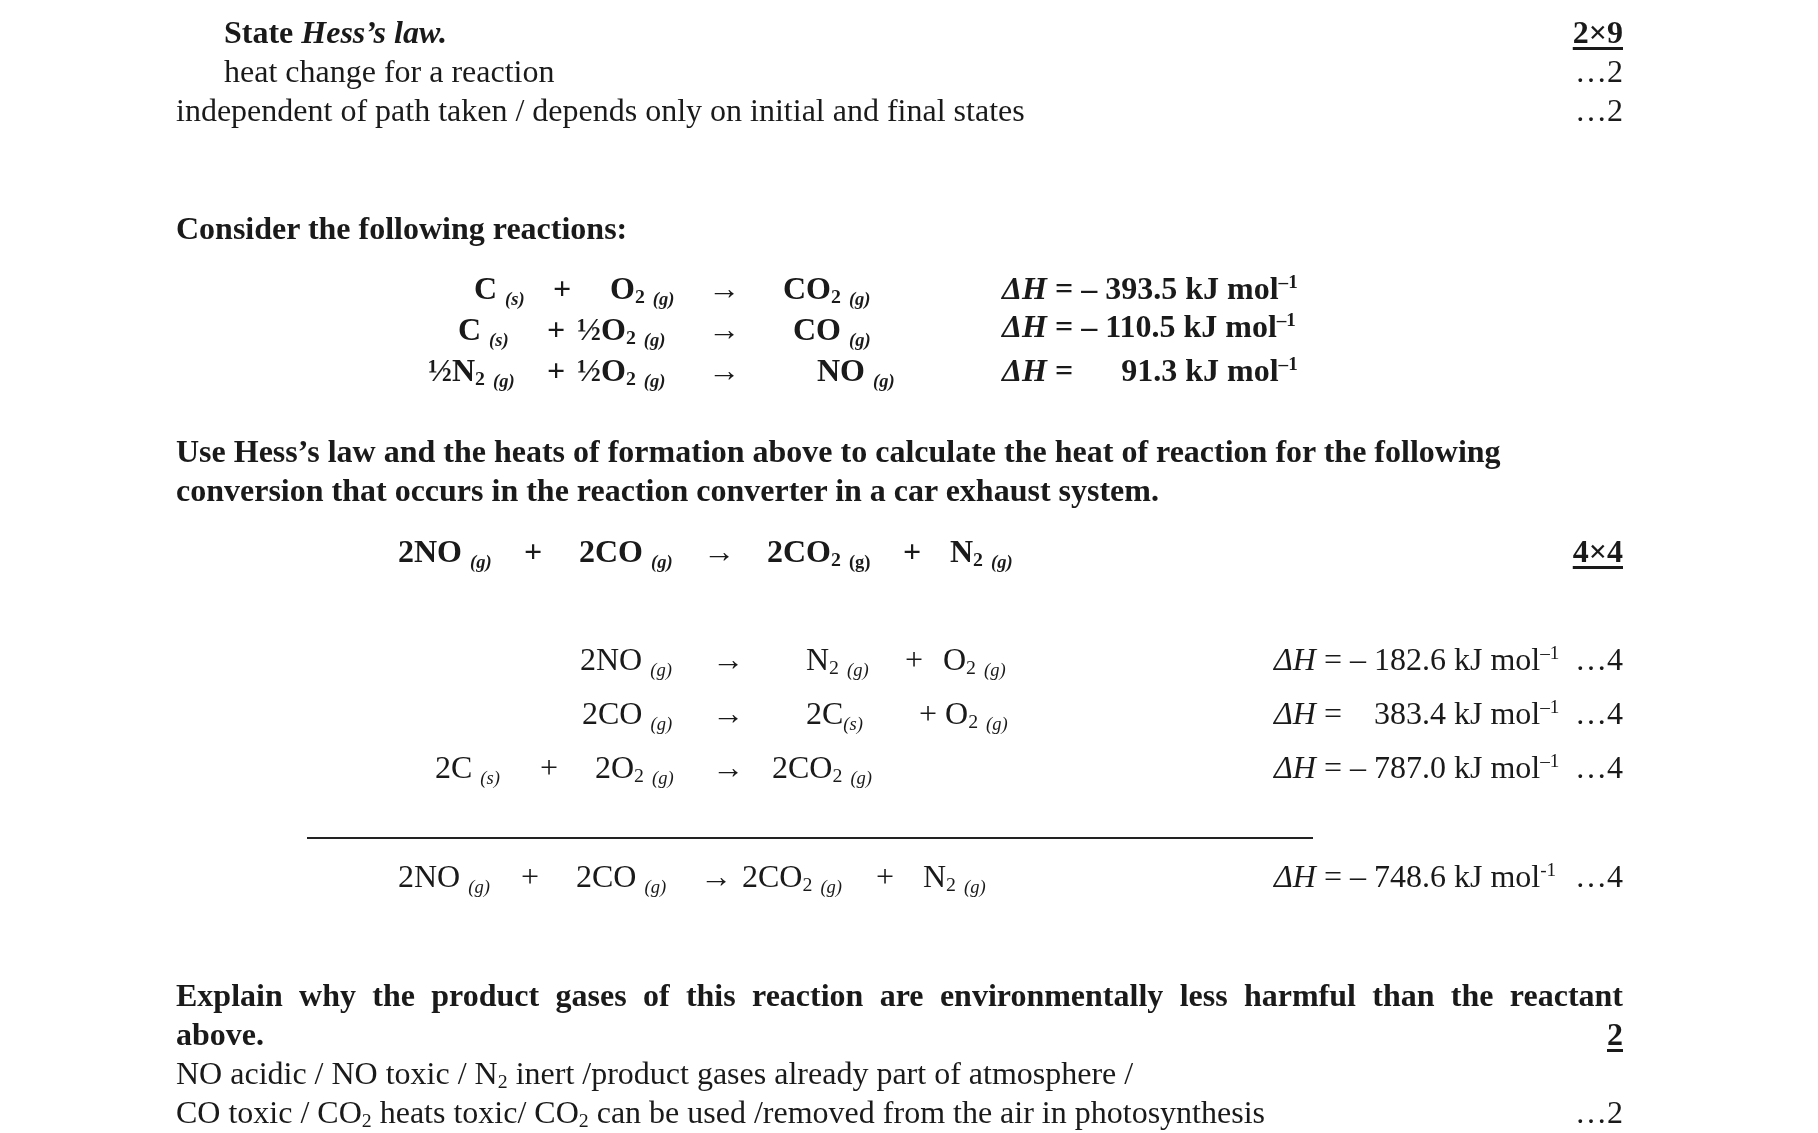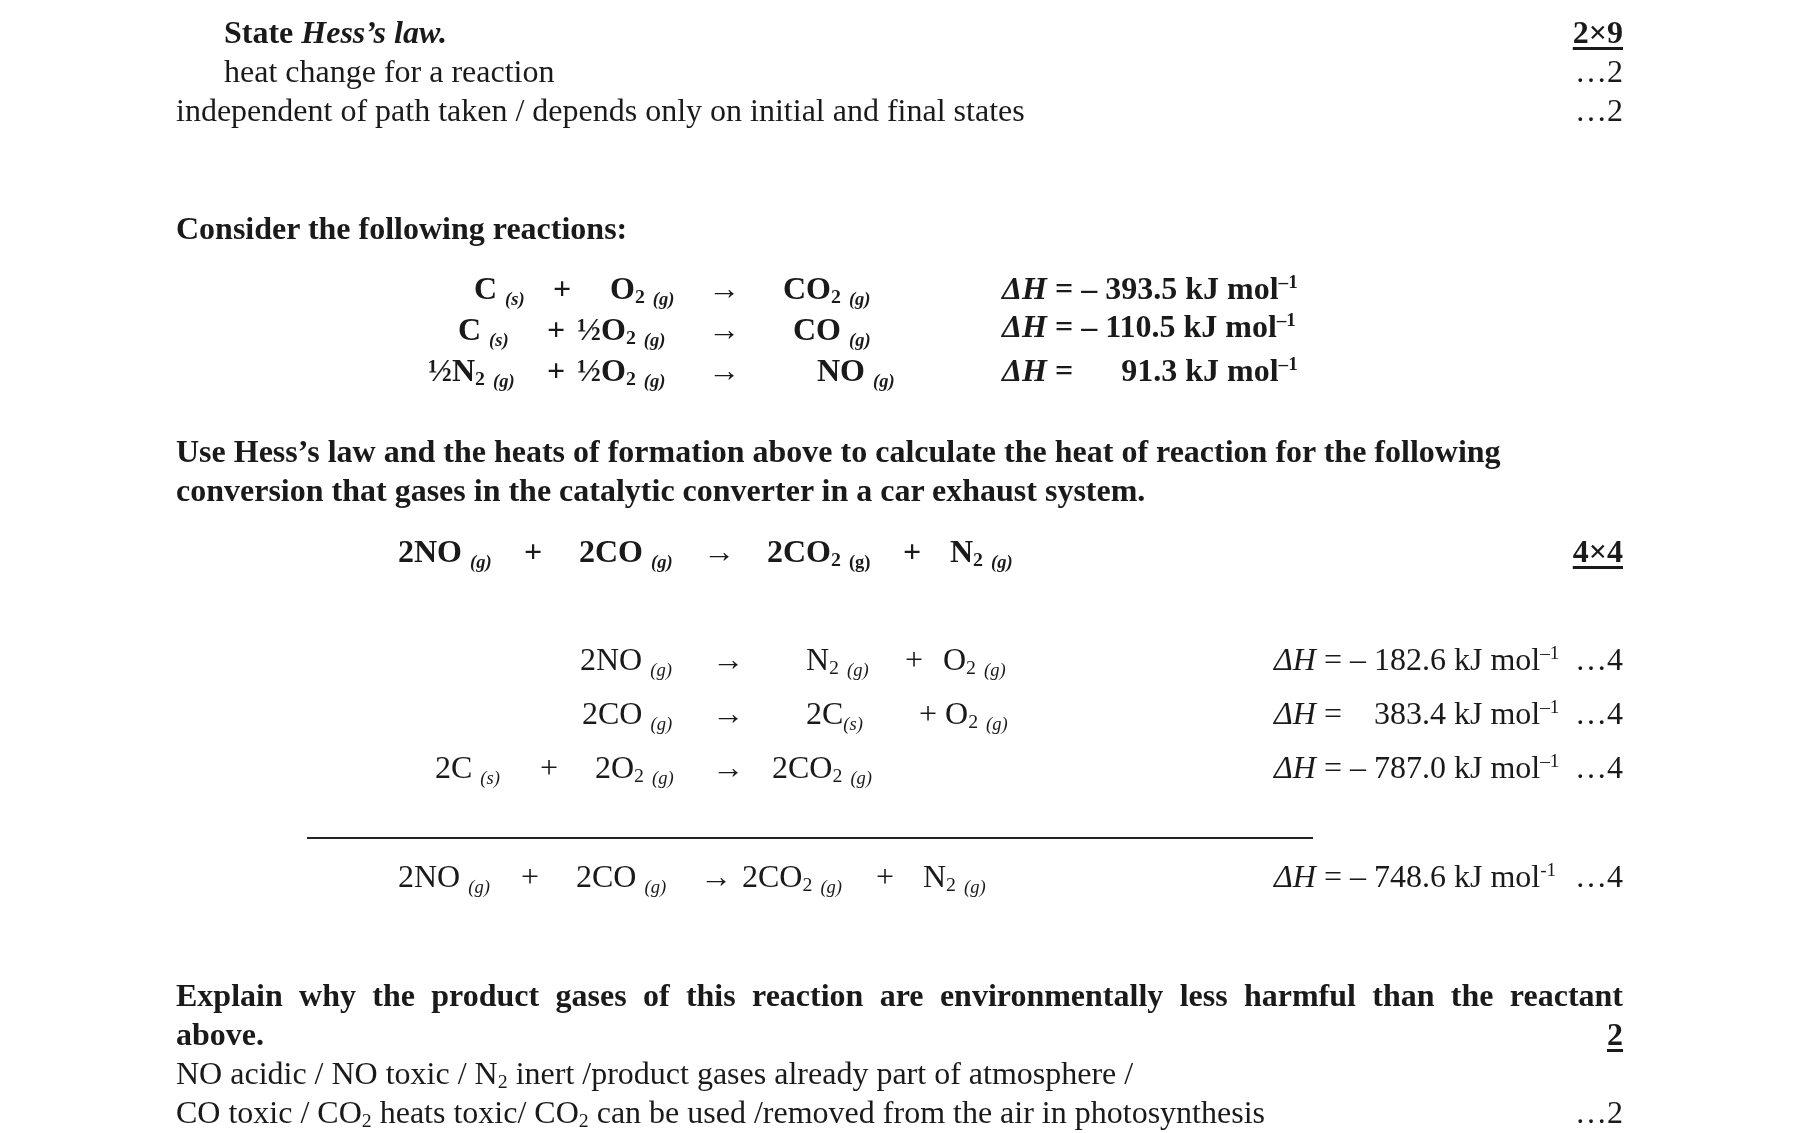--- a/index.html
+++ b/index.html
@@ -46,21 +46,21 @@
 
   <div class="abs" style="left:428px; top:354px;"><span>½N</span><sub>2</sub> <sub class="st">(g)</sub></div>
   <div class="abs" style="left:547px; top:354px;">+</div>
   <div class="abs" style="left:577px; top:354px;"><span>½O</span><sub>2</sub> <sub class="st">(g)</sub></div>
   <div class="abs" style="left:708px; top:354px;">→</div>
   <div class="abs" style="left:793px; top:354px;margin-left:24px;"><span>NO</span> <sub class="st">(g)</sub></div>
   <div class="abs" style="left:1002px; top:354px;"><span class="i">ΔH</span><span style="white-space:pre"> =      91.3 kJ mol</span><sup>–1</sup></div>
 </div>
 
 <div class="abs b" style="left:176px; top:435px;">Use Hess’s law and the heats of formation above to calculate the heat of reaction for the following</div>
-<div class="abs b" style="left:176px; top:474px;">conversion that gases in the catalytic converter in a car exhaust system.</div>
+<div class="abs b" style="left:176px; top:474px;">conversion that occurs in the reaction converter in a car exhaust system.</div>
 
 <div class="b">
   <div class="abs" style="left:398px; top:535px;"><span>2NO</span> <sub class="st">(g)</sub></div>
   <div class="abs" style="left:524px; top:535px;">+</div>
   <div class="abs" style="left:579px; top:535px;"><span>2CO</span> <sub class="st">(g)</sub></div>
   <div class="abs" style="left:703px; top:535px;">→</div>
   <div class="abs" style="left:767px; top:535px;"><span>2CO</span><sub>2</sub> <sub class="st up">(g)</sub></div>
   <div class="abs" style="left:903px; top:535px;">+</div>
   <div class="abs" style="left:950px; top:535px;"><span>N</span><sub>2</sub> <sub class="st">(g)</sub></div>
 </div>

